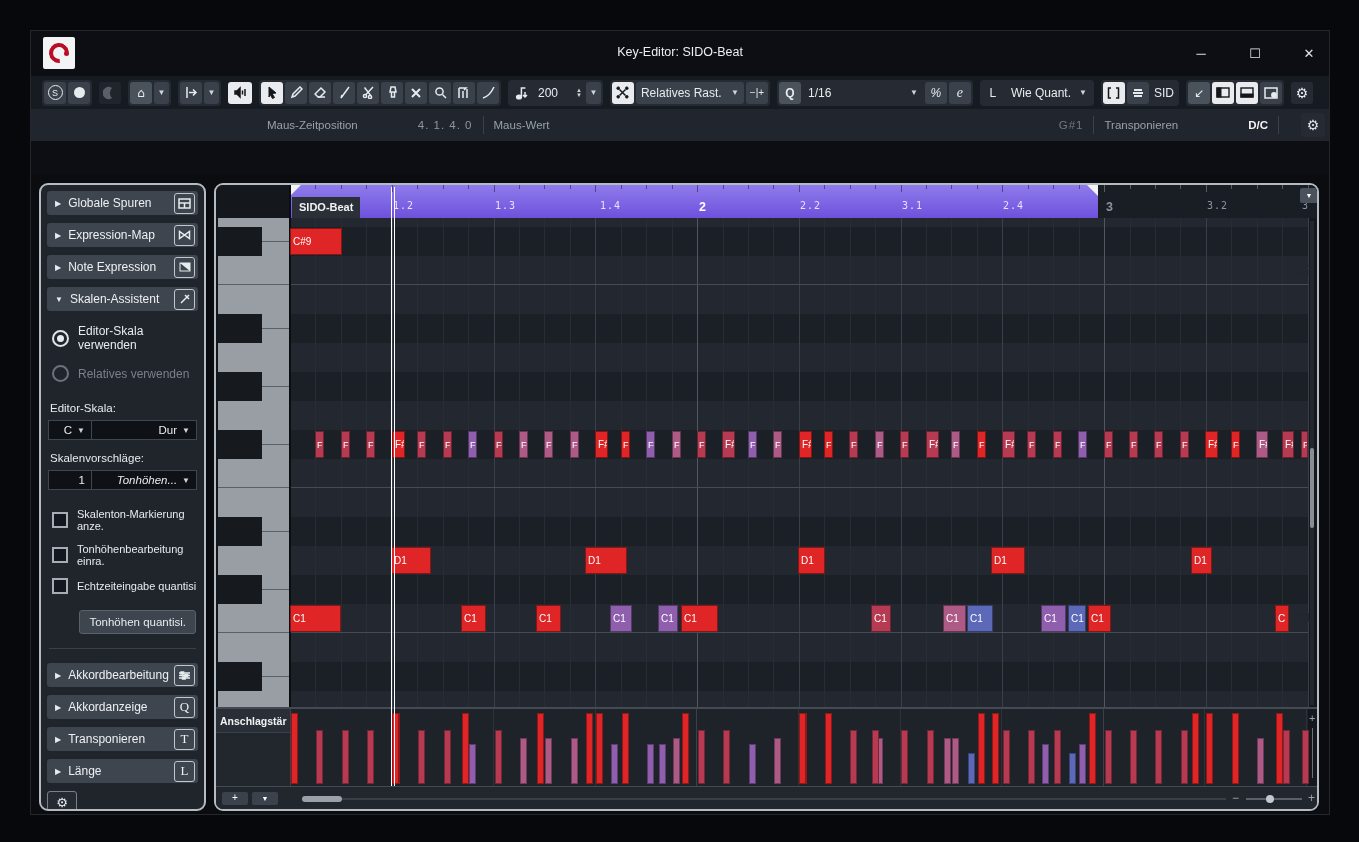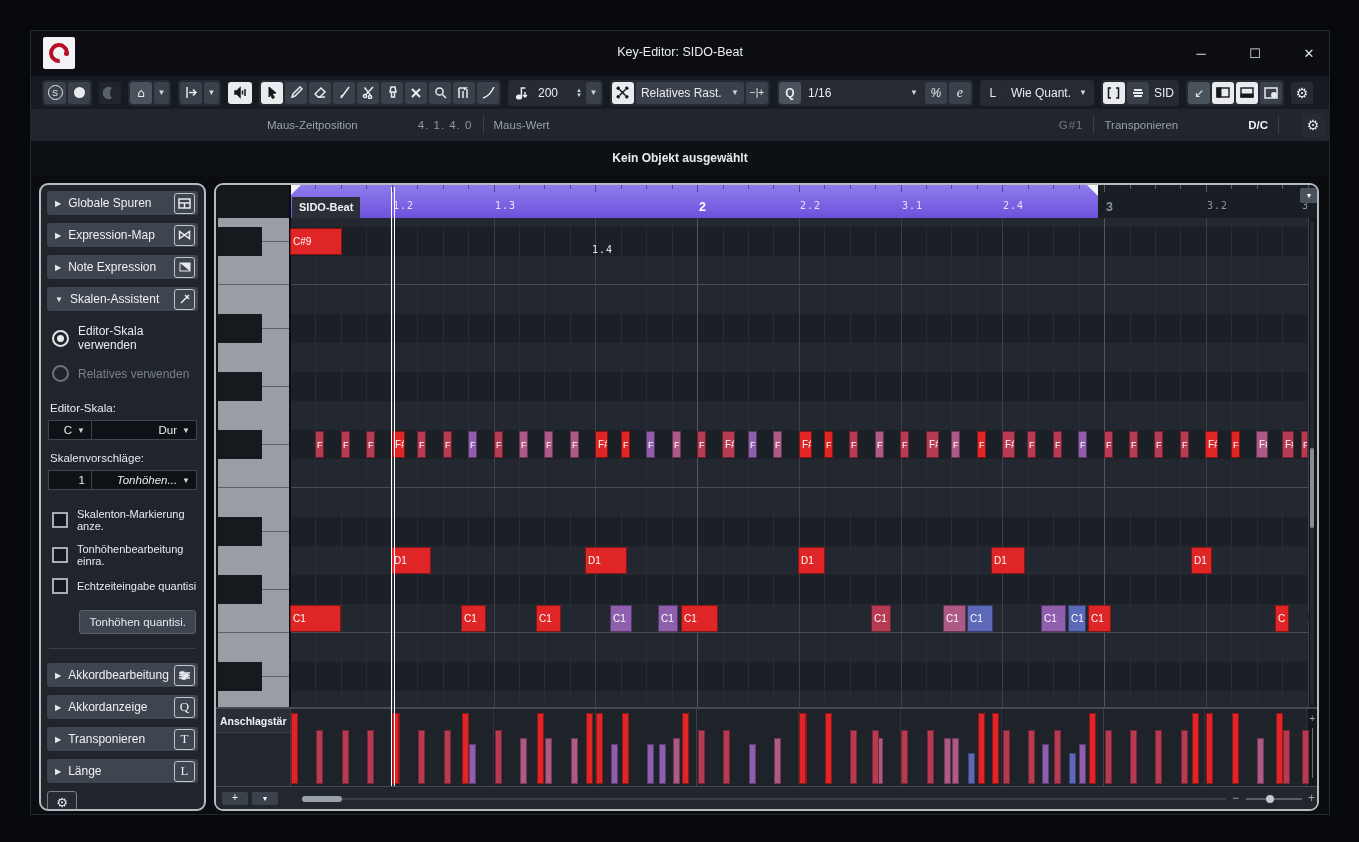--- a/index.html
+++ b/index.html
@@ -282,23 +282,20 @@
     <span class="lbl">Maus-Wert</span>
     <span class="infoval" style="margin-left:auto;color:#707883;">G#1</span>
     <span class="divider"></span>
     <span class="lbl">Transponieren</span>
     <span style="color:#f2f4f6;font-weight:bold;margin-left:70px;">D/C</span>
     <span class="divider"></span>
     <span style="width:40px;"></span>
     <div class="gearbox">⚙</div>
   </div>
 
-  <div class="statusrow">
-    <span>Kein Objekt ausgewählt</span>
-  </div>
 
   <div class="content">
 
     <div class="panel sidebar">
       <div class="sec">
             <span class="tri">▶</span>
             <span class="flex">Globale Spuren</span>
         <span class="secicon">
               <svg width="13" height="11" viewBox="0 0 13 11" class="ticon">
                 <rect x="1" y="1" width="11" height="9"></rect>
@@ -518,21 +515,21 @@
           <div style="position: absolute; left: 913.5px; top: 0px; width: 1px; height: 4px; background: rgba(255, 255, 255, 0.28);"></div>
           <div style="position: absolute; left: 939px; top: 0px; width: 1px; height: 4px; background: rgba(255, 255, 255, 0.28);"></div>
           <div style="position: absolute; left: 964.4px; top: 0px; width: 1px; height: 4px; background: rgba(255, 255, 255, 0.28);"></div>
           <div style="position: absolute; left: 989.8px; top: 0px; width: 1px; height: 7px; background: rgba(255, 255, 255, 0.28);"></div>
           <div style="position: absolute; left: 1015.3px; top: 0px; width: 1px; height: 4px; background: rgba(255, 255, 255, 0.28);"></div>
           <div style="position: absolute; left: 1040.7px; top: 0px; width: 1px; height: 4px; background: rgba(255, 255, 255, 0.28);"></div>
           <div style="position: absolute; left: 1066.2px; top: 0px; width: 1px; height: 4px; background: rgba(255, 255, 255, 0.28);"></div>
           <div style="position: absolute; left: 1091.6px; top: 0px; width: 1px; height: 7px; background: rgba(255, 255, 255, 0.28);"></div>
           <div class="rlabel" style="position: absolute; left: 177px; top: 15px;">1.2</div>
           <div class="rlabel" style="position: absolute; left: 279px; top: 15px;">1.3</div>
-          <div class="rlabel" style="position: absolute; left: 376px; top: 15px; margin-top: 44px;">1.4</div>
+          <div class="rlabel" style="position: absolute; left: 384px; top: 15px;">1.4</div>
           <div class="rlabel strong" style="position: absolute; left: 483px; top: 15px;">2</div>
           <div class="rlabel" style="position: absolute; left: 584px; top: 15px;">2.2</div>
           <div class="rlabel" style="position: absolute; left: 686px; top: 15px;">3.1</div>
           <div class="rlabel" style="position: absolute; left: 787px; top: 15px;">2.4</div>
           <div class="rlabel strong dark" style="position: absolute; left: 890px; top: 15px;">3</div>
           <div class="rlabel dark" style="position: absolute; left: 991px; top: 15px;">3.2</div>
           <div class="rlabel dark" style="position: absolute; left: 1086px; top: 15px;">3</div>
           <div style="position: absolute; left: 76px; top: 12px; height: 21px; background: rgb(43, 48, 56); color: rgb(240, 242, 244); font-size: 11px; font-weight: bold; line-height: 21px; padding: 0px 7px;">SIDO-Beat</div>
           <div style="position: absolute; left: 1084px; top: 3px; width: 18px; height: 15px; background: rgb(74, 82, 92); border-radius: 2px; color: rgb(255, 255, 255); font-size: 7px; text-align: center; line-height: 15px;">▼</div>
           <div style="position: absolute; left: 2px; top: 33px; width: 72px; height: 490px; background: rgb(152, 158, 164);"></div>

